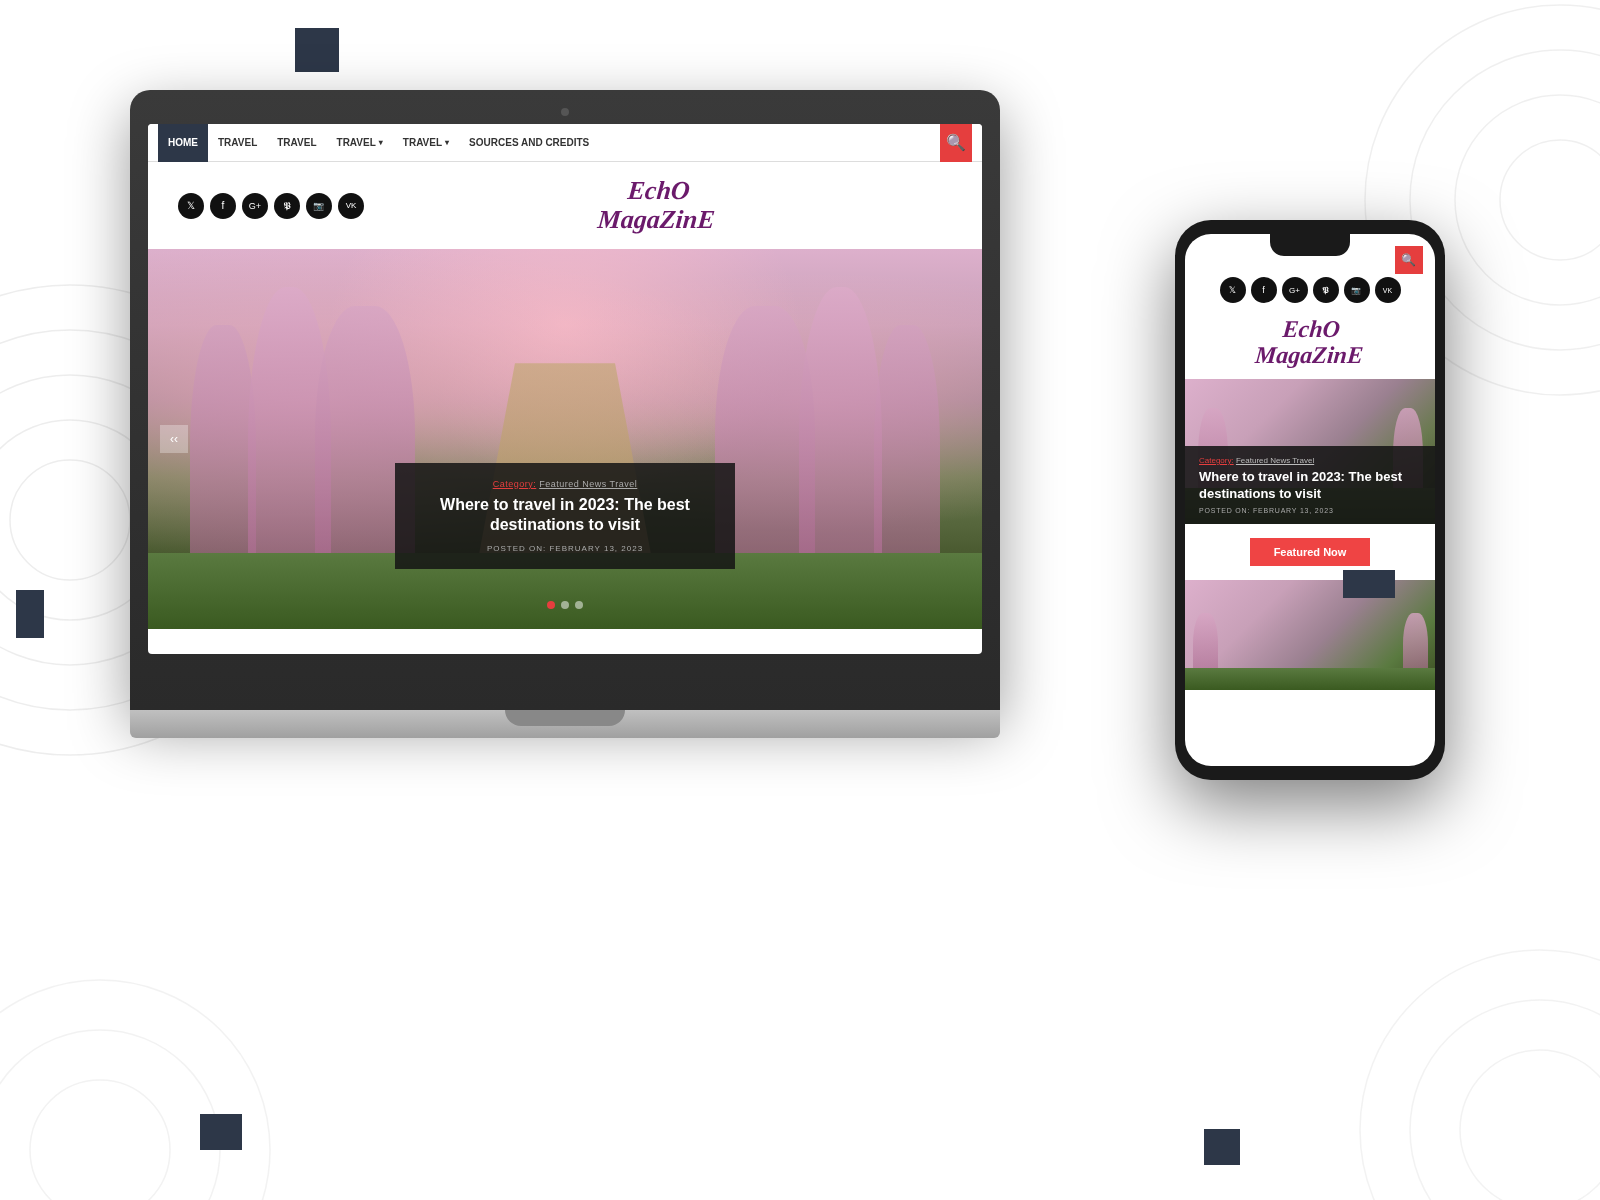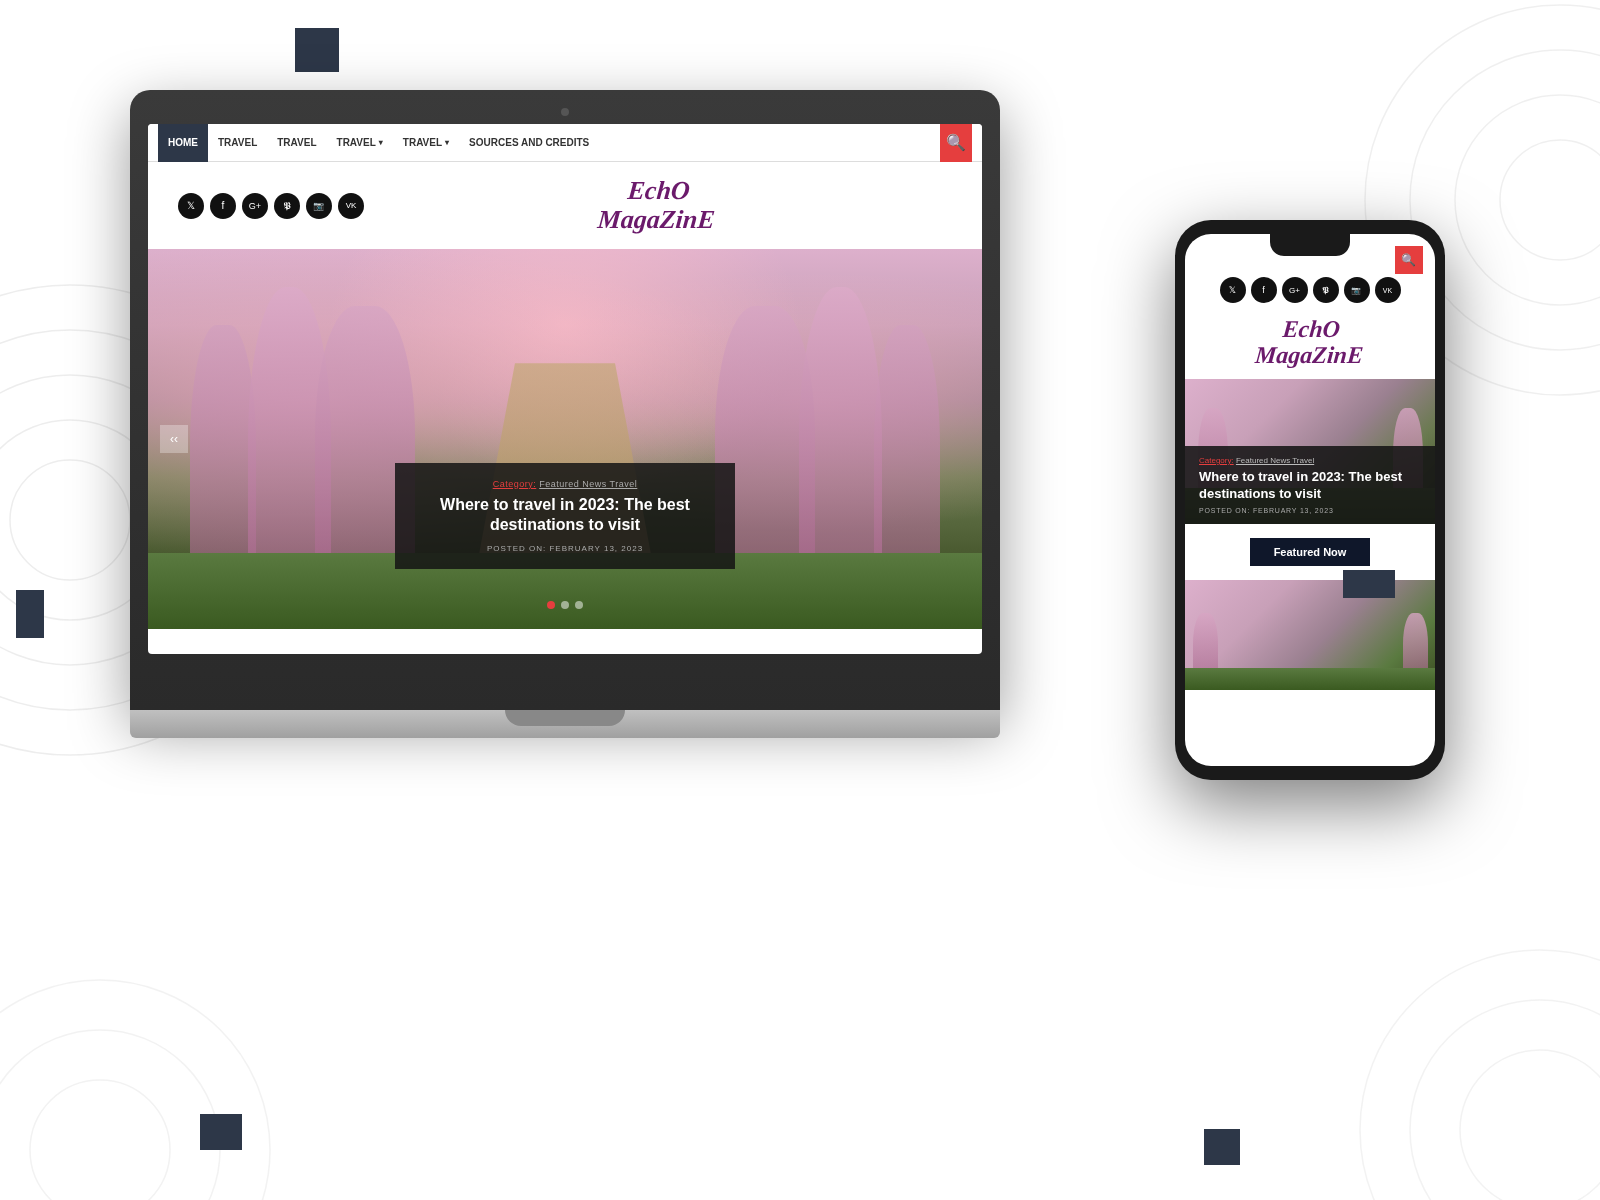--- a/index.html
+++ b/index.html
@@ -381,21 +381,21 @@
       font-size: 7px;
       color: #aaa;
       letter-spacing: 0.8px;
     }
 
     .phone-featured-btn {
       margin: 14px auto;
       display: block;
       width: 120px;
       text-align: center;
-      background: #0f172a;
+      background: #ef4444;
       color: white;
       font-size: 11px;
       font-weight: bold;
       padding: 8px 16px;
       cursor: pointer;
     }
 
     .phone-bottom-img {
       width: 100%;
       height: 110px;

